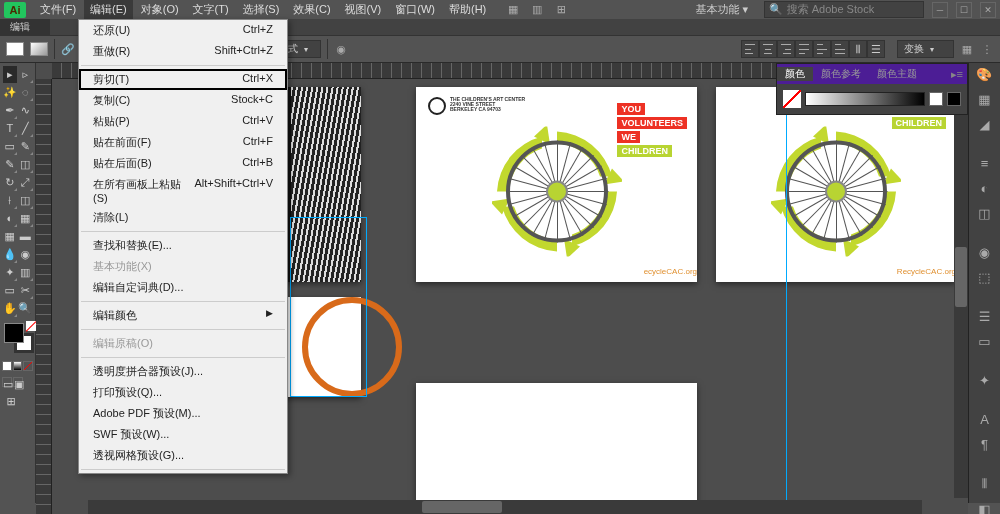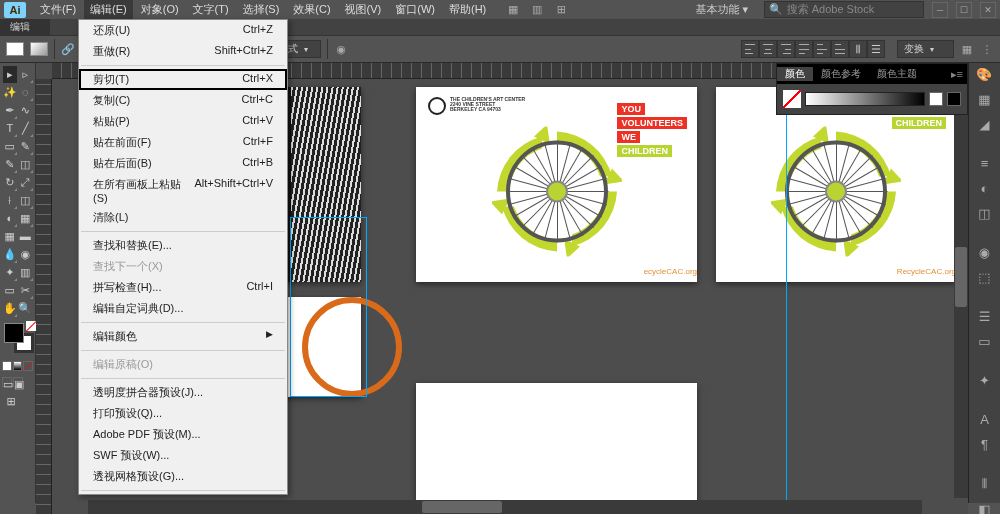--- a/index.html
+++ b/index.html
@@ -1,18 +1,18 @@
 <!DOCTYPE html>
 <html><head>
 <meta charset="utf-8">
 <style>
 *{margin:0;padding:0;box-sizing:border-box;font-family:"Microsoft YaHei",Arial,sans-serif;font-size:11px;user-select:none}
 body{background:#535353;width:1000px;height:514px;overflow:hidden;position:relative;color:#ccc}
 .menubar{height:19px;background:#535353;display:flex;align-items:center;padding:0 4px;gap:2px}
-.ai-logo{width:22px;height:16px;background:#7dd3fc;color:#4a2a00;font-weight:bold;display:flex;align-items:center;justify-content:center;font-size:11px;border-radius:2px;margin-right:6px}
+.ai-logo{width:22px;height:16px;background:#22c55e;color:#4a2a00;font-weight:bold;display:flex;align-items:center;justify-content:center;font-size:11px;border-radius:2px;margin-right:6px}
 .menu-item{padding:2px 6px;color:#ddd;font-size:11px;cursor:default}
 .menu-item.hl{background:#3a3a3a}
 .menu-icons{margin-left:12px;display:flex;gap:10px}
 .menu-icon{width:14px;height:14px;display:flex;align-items:center;justify-content:center;color:#aaa}
 .right-menu{margin-left:auto;display:flex;align-items:center;gap:8px}
 .essentials{padding:16px 8px;color:#ccc}
 .search-box{width:160px;height:17px;background:#424242;border:1px solid #333;display:flex;align-items:center;padding:0 4px;color:#888}
 .icon-btn{width:16px;height:16px;border:1px solid #666;display:flex;align-items:center;justify-content:center;color:#aaa;font-size:9px}
 
 .tabbar{height:16px;background:#424242;display:flex;align-items:center}
@@ -73,21 +73,21 @@
 .gw-hub{position:absolute;left:50%;top:50%;width:22px;height:22px;border-radius:50%;background:#b8d432;transform:translate(-50%,-50%);border:2px solid #888}
 
 .dropdown{position:absolute;left:78px;top:19px;width:210px;background:#f0f0f0;border:1px solid #888;box-shadow:2px 2px 6px rgba(0,0,0,.4);color:#222;z-index:100}
 .dd-item{display:flex;justify-content:space-between;padding:3px 14px;font-size:11px}
 .dd-item.hl{border:2px solid #000;padding:1px 12px}
 .dd-item.dis{color:#999}
 .dd-item .arr{font-size:9px}
 .dd-sep{height:1px;background:#ccc;margin:3px 2px}
 
 .rpan{position:absolute;right:32px;top:63px;width:192px;background:#424242;border:1px solid #222}
-.rpan-tabs{display:flex;height:20px;background:#000000;align-items:center}
+.rpan-tabs{display:flex;height:20px;background:#4c1d95;align-items:center}
 .rpan-tab{padding:0 8px;color:#999;font-size:10px}
 .rpan-tab.act{color:#fff;background:#424242}
 .rpan-body{padding:6px;display:flex;gap:4px;align-items:center}
 .rp-sw{width:18px;height:18px;background:#fff;position:relative}
 .rp-sw::after{content:"";position:absolute;inset:0;background:linear-gradient(-45deg,transparent 45%,red 45%,red 55%,transparent 55%)}
 .grad-bar{flex:1;height:14px;background:linear-gradient(90deg,#fff,#000);border:1px solid #222}
 .rp-btn{width:14px;height:14px;border:1px solid #666}
 
 .rstrip{position:absolute;right:0;top:63px;width:32px;height:440px;background:#424242;border-left:1px solid #222;display:flex;flex-direction:column;align-items:center;padding-top:4px;gap:10px}
 .rs-ic{width:18px;height:18px;display:flex;align-items:center;justify-content:center;color:#aaa;font-size:13px}
@@ -417,21 +417,21 @@
       <span>重做(R)</span>
       <span>Shift+Ctrl+Z</span>
     </div>
     <div class="dd-sep"></div>
     <div class="dd-item hl">
       <span>剪切(T)</span>
       <span>Ctrl+X</span>
     </div>
     <div class="dd-item">
       <span>复制(C)</span>
-      <span>Ctrl+C</span>
+      <span>Stock+C</span>
     </div>
     <div class="dd-item">
       <span>粘贴(P)</span>
       <span>Ctrl+V</span>
     </div>
     <div class="dd-item">
       <span>贴在前面(F)</span>
       <span>Ctrl+F</span>
     </div>
     <div class="dd-item">
@@ -443,25 +443,21 @@
       <span>Alt+Shift+Ctrl+V</span>
     </div>
     <div class="dd-item">
       <span>清除(L)</span>
     </div>
     <div class="dd-sep"></div>
     <div class="dd-item">
       <span>查找和替换(E)...</span>
     </div>
     <div class="dd-item dis">
-      <span>查找下一个(X)</span>
-    </div>
-    <div class="dd-item">
-      <span>拼写检查(H)...</span>
-      <span>Ctrl+I</span>
+      <span>基本功能(X)</span>
     </div>
     <div class="dd-item">
       <span>编辑自定词典(D)...</span>
     </div>
     <div class="dd-sep"></div>
     <div class="dd-item">
       <span>编辑颜色</span>
       <span class="arr">▶</span>
     </div>
     <div class="dd-sep"></div>

